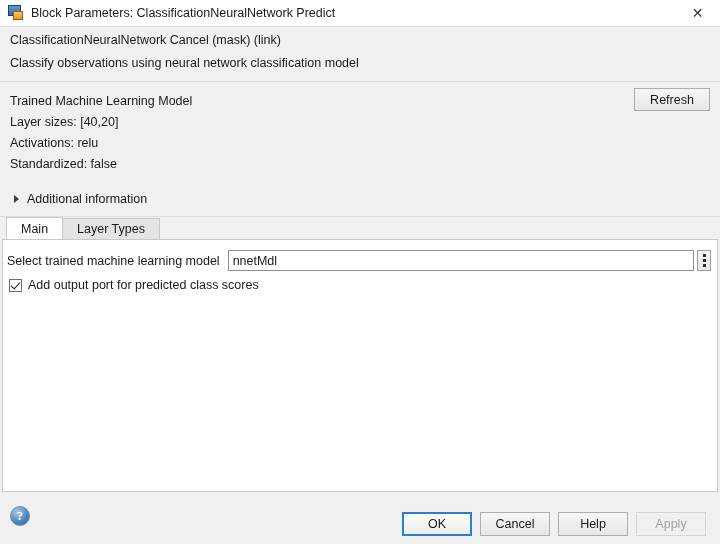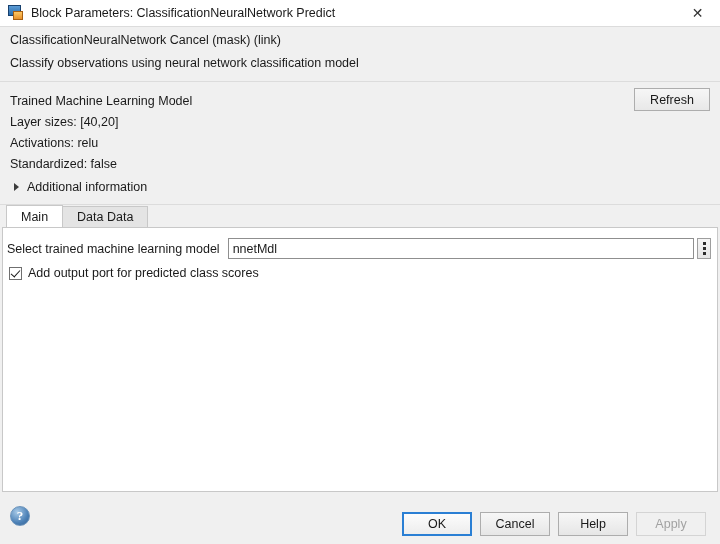--- a/index.html
+++ b/index.html
@@ -118,21 +118,21 @@
     color: #1a1a1a;
     display: flex; align-items: center; justify-content: center;
     cursor: default;
   }
 
   #addl-row {
     height: 22px;
     display: flex;
     align-items: center;
     padding: 0 10px;
-    margin-top: 2px;
+    margin-top: 14px;
   }
   .tri-right {
     width: 0; height: 0;
     border-left: 5px solid #3c3c3c;
     border-top: 4px solid transparent;
     border-bottom: 4px solid transparent;
     margin-right: 8px;
     margin-left: 4px;
     flex: 0 0 auto;
   }
@@ -321,21 +321,21 @@
     <div class="mp-row">Activations: relu</div>
     <div class="mp-row">Standardized: false</div>
     <div id="addl-row">
       <span class="tri-right"></span>
       <span id="addl-label">Additional information</span>
     </div>
   </div>
 
   <div id="tabstrip">
     <div class="tab active">Main</div>
-    <div class="tab">Data Data</div>
+    <div class="tab">Layer Types</div>
   </div>
 
   <div id="content">
     <div id="row-model">
       <span id="label-model">Select trained machine learning model</span>
       <input id="model-input" type="text" value="nnetMdl" style="">
       <div id="kebab-btn">
         <span></span>
           <span></span>
           <span></span>

